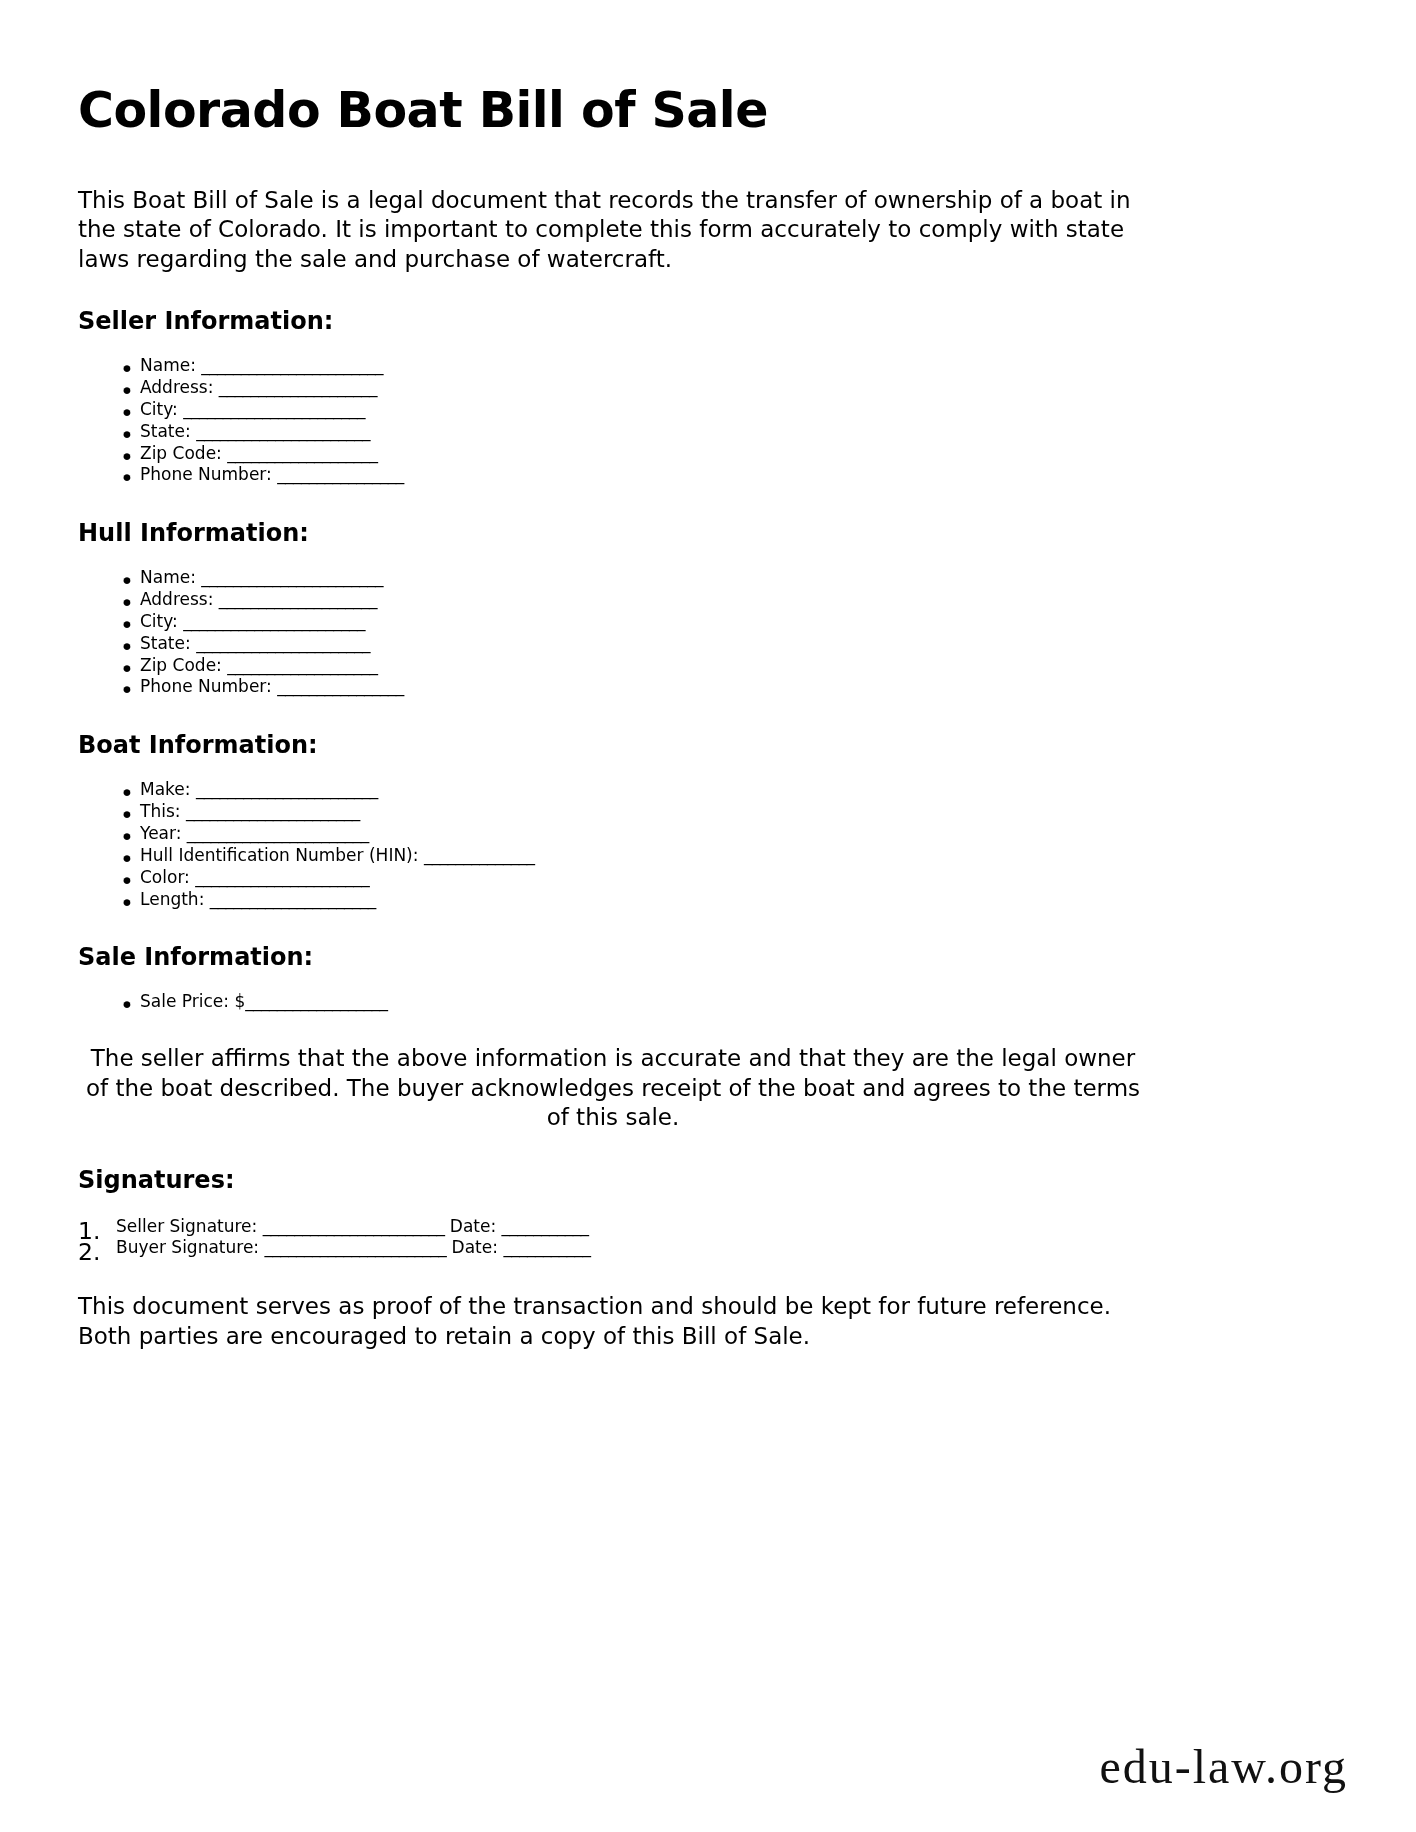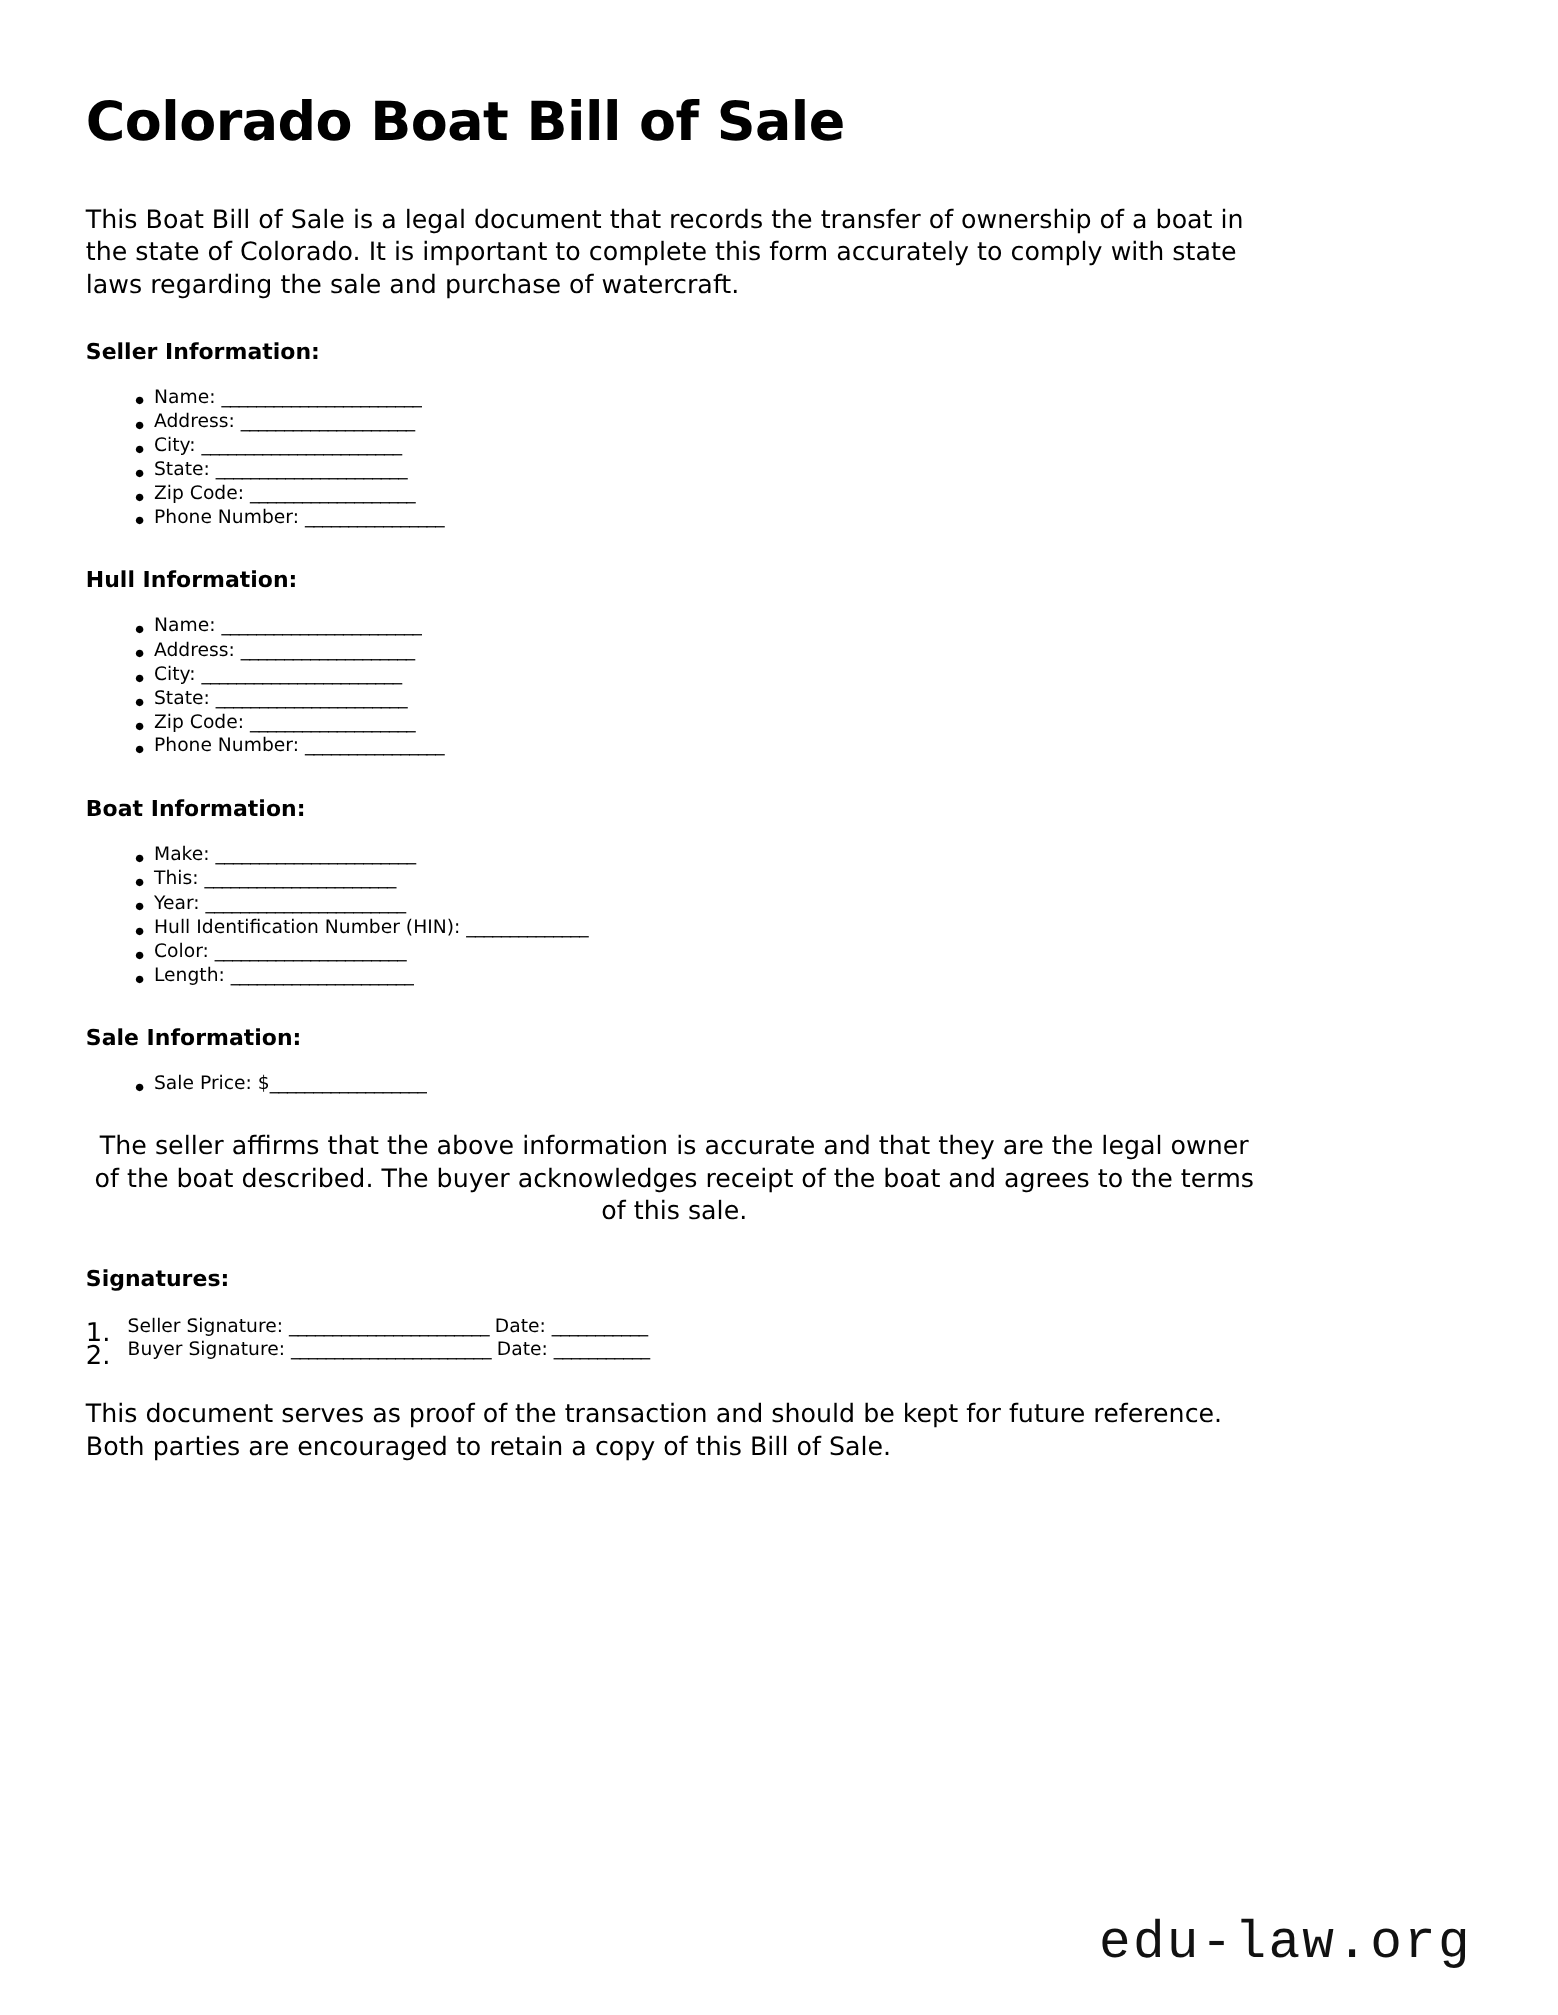--- a/index.html
+++ b/index.html
@@ -32,21 +32,21 @@
   .para {
     font-size: 23px;
     line-height: 1.28;
     margin: 0;
     max-width: 1070px;
   }
   .intro-para {
     margin-top: 47px;
   }
   .section-heading {
-    font-size: 20px;
+    font-size: 24px;
     font-weight: bold;
     margin: 0;
     padding-top: 33px;
   }
   ul.field-list,
   ol.sig-list {
     margin: 0;
     padding-top: 20px;
     padding-left: 0;
     list-style: none;
@@ -86,23 +86,23 @@
   }
   .affirm-para {
     padding-top: 31px;
     text-align: center;
   }
   .closing-para {
     padding-top: 33px;
   }
   .footer-mark {
     position: absolute;
-    right: 78px;
+    right: 68px;
     bottom: 38px;
-    font-family: Liberation Mono, monospace;
+    font-family: Liberation Serif, serif;
     font-size: 48px;
     letter-spacing: 2px;
     color: #111111;
     white-space: nowrap;
   }
 </style>
 </head>
 <body>
 
 <div class="page">

